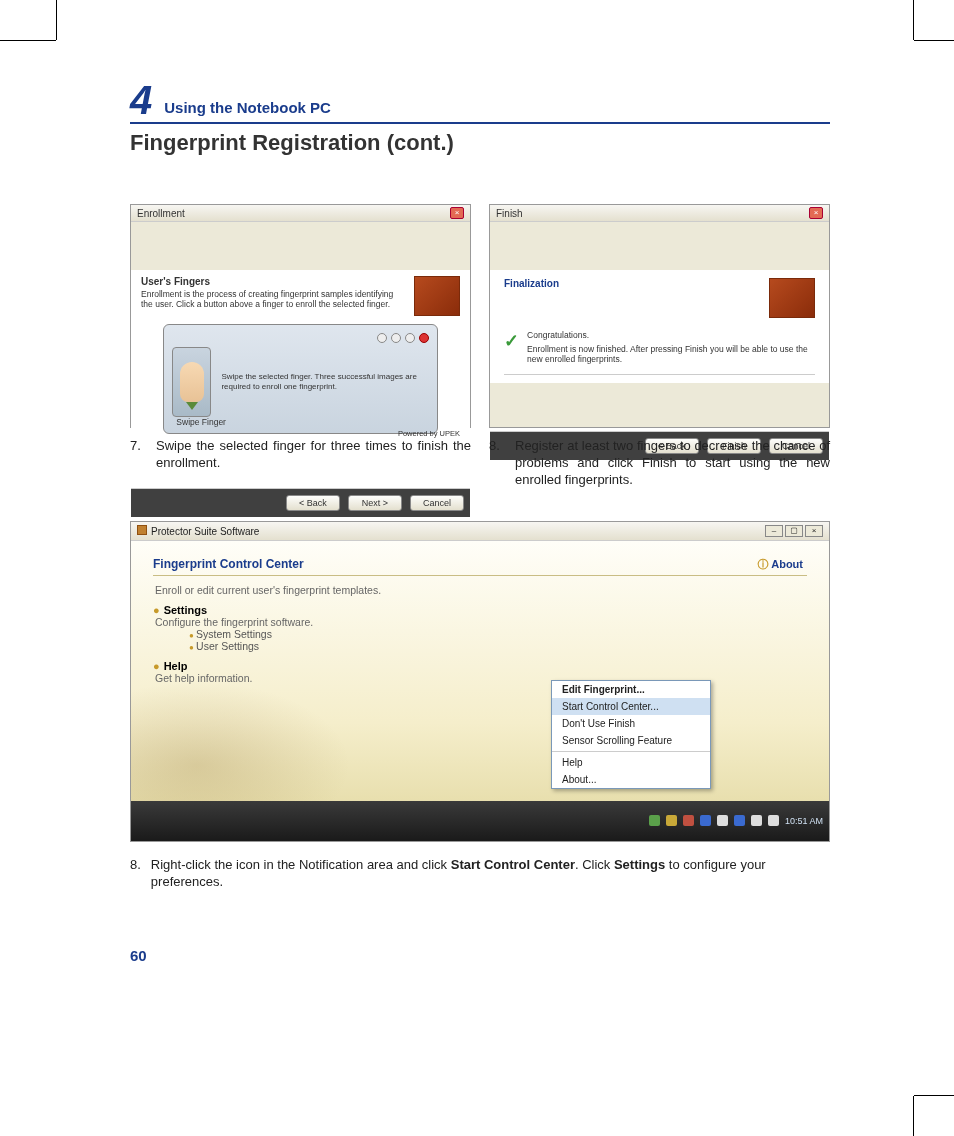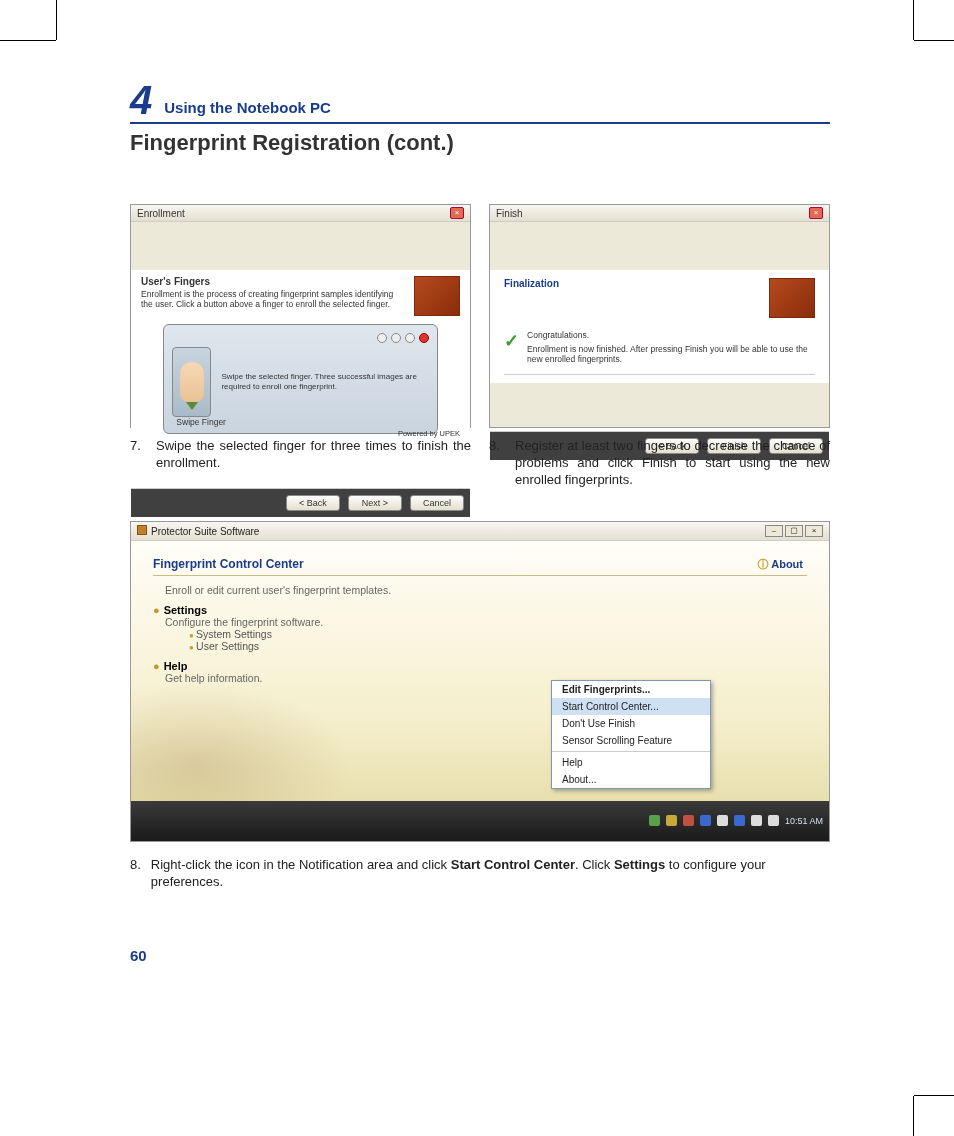--- a/index.html
+++ b/index.html
@@ -69,21 +69,21 @@
   .cc-icon { width:10px;height:10px;background:#c08030;border:1px solid #905010; display:inline-block;margin-right:4px;}
   .winctrls { display:flex; gap:2px;}
   .winbtn { width:18px;height:12px;border:1px solid #888;background:#ece9d8;font-size:8px;text-align:center;line-height:10px;}
   .cc-body { background:linear-gradient(#fffef8,#f5eecb 70%,#e8dfae); padding:16px 22px 0; height:260px; position:relative; overflow:hidden;}
   .cc-heading { color:#1a3c8c; font-size:12px; font-weight:bold; border-bottom:1px solid #c9bd84; padding-bottom:4px; margin-bottom:8px;}
   .cc-about { position:absolute; right:26px; top:16px; color:#1a3c8c; font-size:11px; font-weight:bold;}
   .cc-about::before{content:"ⓘ "; color:#c79a2a;}
   .cc-item { margin:8px 0 0 0; font-size:11px;}
   .cc-item .lead{ color:#c79a2a; font-weight:bold; margin-right:4px;}
   .cc-item b{ color:#000;}
-  .cc-sub { color:#666; font-size:10.5px; margin-left:12px;}
+  .cc-sub { color:#666; font-size:10.5px; margin-left:2px;}
   .cc-subsub{ margin-left:36px; font-size:10.5px; color:#555;}
   .cc-subsub::before{content:"● "; color:#c79a2a; font-size:8px;}
   .fp-shadow { position:absolute; left:0; bottom:0; width:220px; height:120px; background:radial-gradient(ellipse at 30% 70%, rgba(150,120,60,0.25), transparent 70%);}
 
   .ctx-menu { position:absolute; right:118px; bottom:12px; width:160px; background:#fff; border:1px solid #7a98b8; font-size:10px; box-shadow:2px 2px 4px rgba(0,0,0,0.3);}
   .ctx-menu div{ padding:3px 10px;}
   .ctx-menu .bold{font-weight:bold;}
   .ctx-menu .hl{ background:#cfe0f2;}
   .ctx-menu hr{border:none;border-top:1px solid #ccc;margin:2px 0;}
 
@@ -212,21 +212,21 @@
       <div class="cc-sub">Configure the fingerprint software.</div>
       <div class="cc-subsub">System Settings</div>
       <div class="cc-subsub">User Settings</div>
 
       <div class="cc-item"><span class="lead">●</span><b>Help</b></div>
       <div class="cc-sub">Get help information.</div>
 
       <div class="fp-shadow"></div>
 
       <div class="ctx-menu">
-        <div class="bold">Edit Fingerprints...</div>
+        <div class="bold">Edit Fingerprint...</div>
         <div class="hl">Start Control Center...</div>
         <div>Don't Use Finish</div>
         <div>Sensor Scrolling Feature</div>
         <hr>
         <div>Help</div>
         <div>About...</div>
       </div>
     </div>
     <div class="taskbar">
       <span class="tray-ico g"></span>

